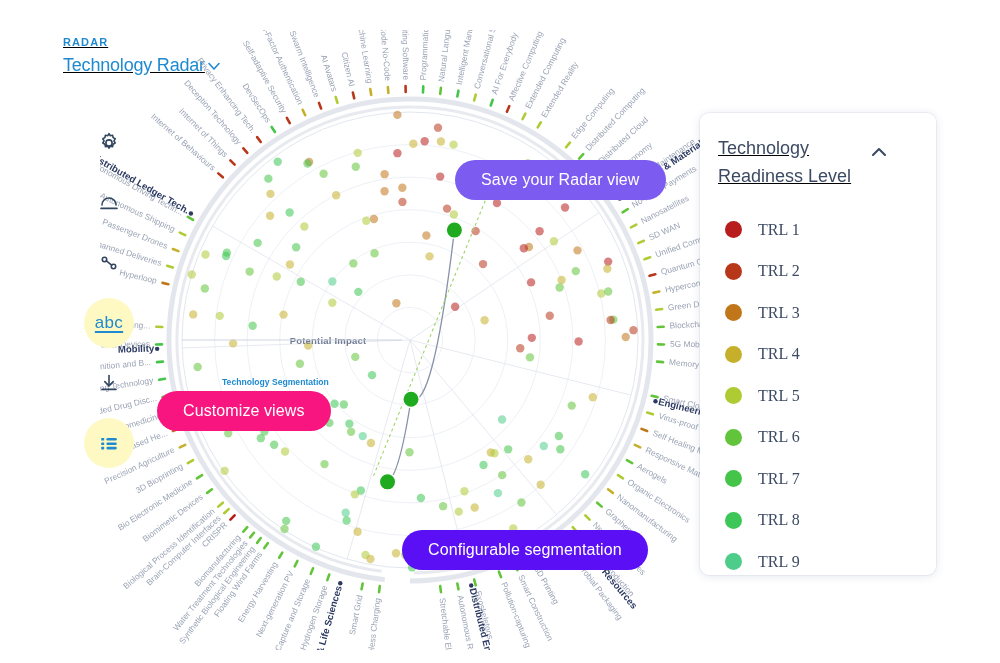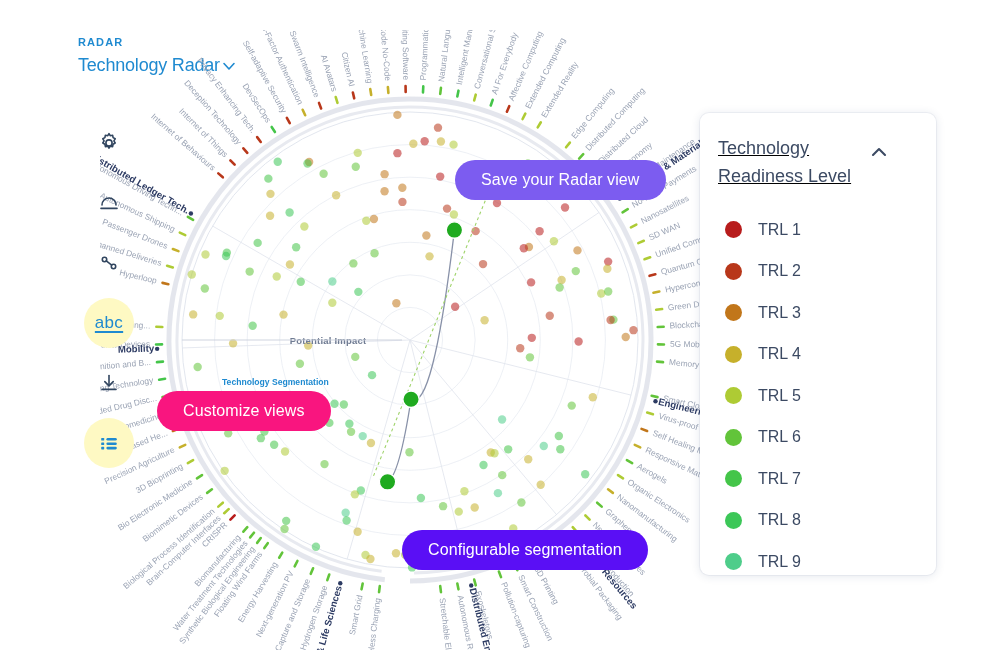--- a/index.html
+++ b/index.html
@@ -6,21 +6,21 @@
   * { box-sizing: border-box; margin: 0; padding: 0; }
   html, body {
     width: 1000px; height: 663px;
     background: #ffffff;
     font-family: "Liberation Sans", sans-serif;
     overflow: hidden;
   }
   #app { position: relative; width: 1000px; height: 663px; background: #ffffff; }
 
   
-  #header { position: absolute; left: 78px; top: 36px; }
+  #header { position: absolute; left: 63px; top: 36px; text-decoration: underline; }
   #eyebrow {
     font-size: 11px; font-weight: 700; letter-spacing: 1.1px;
     color: #1f8ad0; text-transform: uppercase;
   }
   #title-row { display: flex; align-items: center; gap: 0px; margin-top: 7px; }
   #title {
     font-size: 18px; font-weight: 400; color: #1f8ad0; letter-spacing: -0.2px;
     white-space: nowrap;
   }
   #title-caret { margin-left: 0px; display: block; line-height: 0; }
@@ -109,21 +109,21 @@
     max-width: 150px;
   }
   #legend-collapse { cursor: pointer; padding: 6px 2px 0 0; line-height: 0; }
   #legend-list { margin-top: 18px; padding: 0 18px; }
   .legend-row {
     display: flex; align-items: center; gap: 16px; height: 41.5px; cursor: pointer;
   }
   .legend-swatch {
     width: 17px; height: 17px; border-radius: 50%; flex: none; margin-left: 7px;
   }
-  .legend-label { font-size: 16px; color: #3c4a63; }
+  .legend-label { font-size: 16px; color: #3c4a63; font-family: Liberation Serif, serif; }
 </style>
 </head>
 <body>
 
 <div id="app">
 
   <div id="header">
     <div id="eyebrow">RADAR</div>
     <div id="title-row">
       <span id="title">Technology Radar</span>

